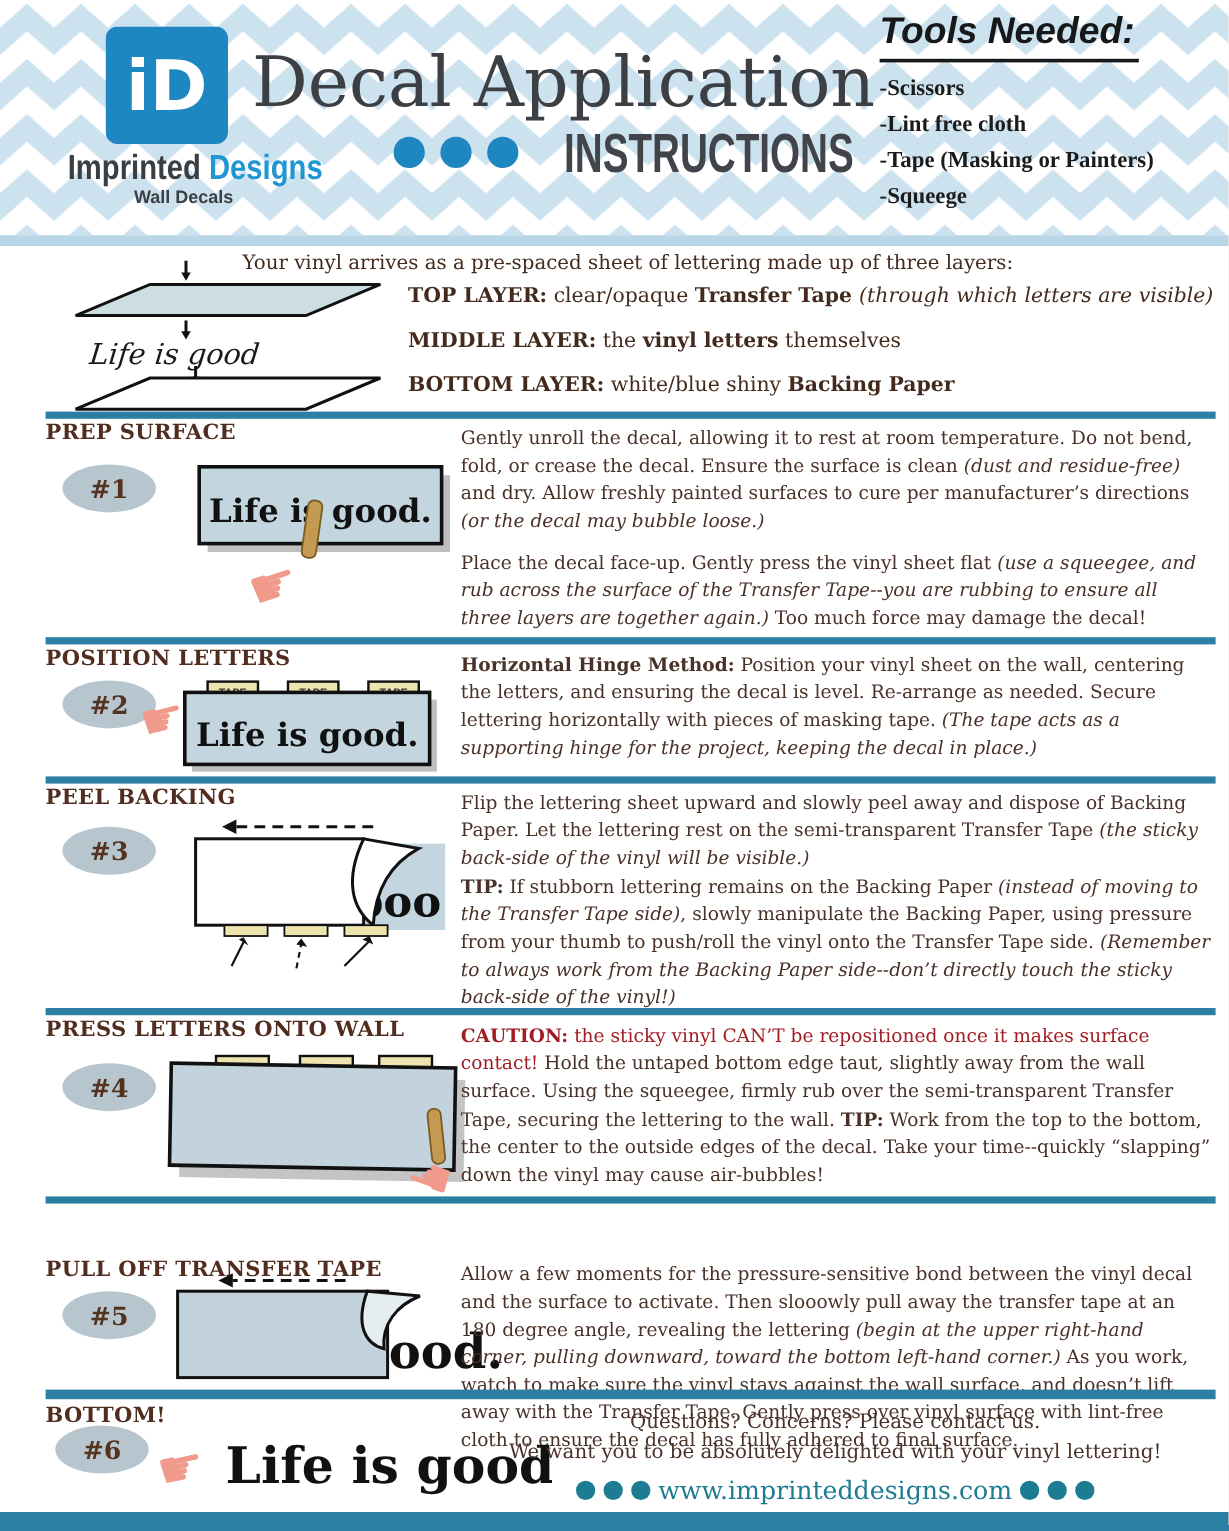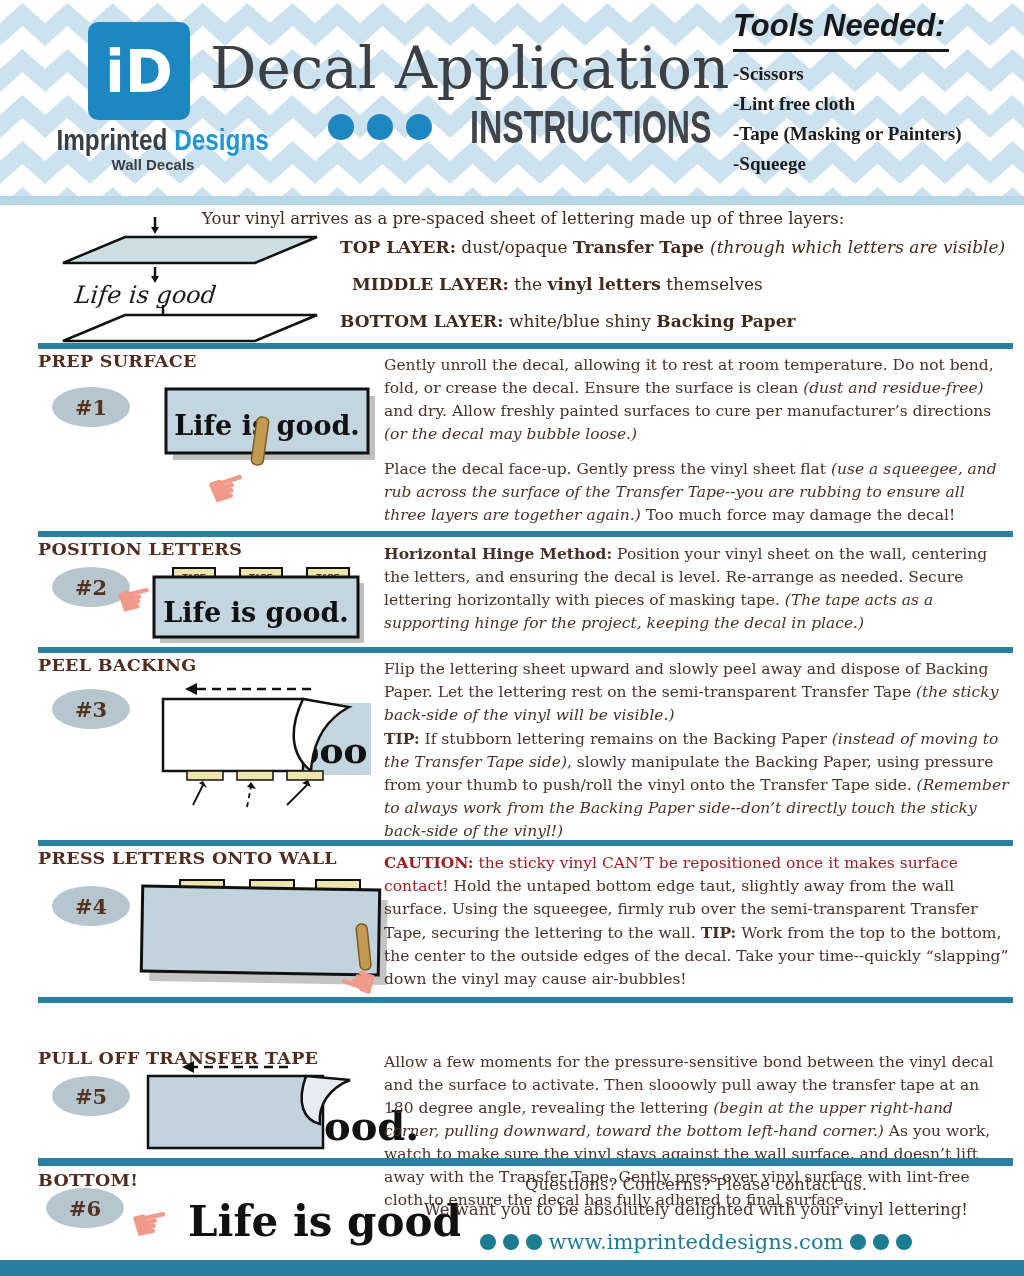--- a/index.html
+++ b/index.html
@@ -98,22 +98,22 @@
         <div>-Tape (Masking or Painters)</div>
         <div>-Squeege</div>
       </div>
     </div>
   </div>
 
   <div class="lightbar"></div>
 
   <div class="intro">
     <div class="intro-lead">Your vinyl arrives as a pre-spaced sheet of lettering made up of three layers:</div>
-    <div class="layer-line" style="top:32px;"><span class="s-b">TOP LAYER:</span><span class="s-n"> dust/opaque </span><span class="s-b">Transfer Tape </span><span class="s-i">(through which letters are visible)</span></div>
-    <div class="layer-line" style="top:69px;margin-left:12px;"><span class="s-b">MIDDLE LAYER:</span><span class="s-n"> the </span><span class="s-b">vinyl letters</span><span class="s-n"> themselves</span></div>
+    <div class="layer-line" style="top:32px;"><span class="s-b">TOP LAYER:</span><span class="s-n"> clear/opaque </span><span class="s-b">Transfer Tape </span><span class="s-i">(through which letters are visible)</span></div>
+    <div class="layer-line" style="top:69px;"><span class="s-b">MIDDLE LAYER:</span><span class="s-n"> the </span><span class="s-b">vinyl letters</span><span class="s-n"> themselves</span></div>
     <div class="layer-line" style="top:106px;"><span class="s-b">BOTTOM LAYER:</span><span class="s-n"> white/blue shiny </span><span class="s-b">Backing Paper</span></div>
 
     <svg class="intro-diagram" width="320" height="126" viewBox="0 0 320 126">
       <line x1="100" y1="0" x2="100" y2="11" stroke="#111" stroke-width="2.5"></line>
       <polygon points="96,10 104,10 100,17" fill="#111"></polygon>
       <polygon points="8,46 200,46 262,20 70,20" fill="#ccdee1" stroke="#111" stroke-width="2.5"></polygon>
       <line x1="100" y1="50" x2="100" y2="60" stroke="#111" stroke-width="2.5"></line>
       <polygon points="96,59 104,59 100,66" fill="#111"></polygon>
       <text x="28" y="86" font-size="24" font-style="italic" fill="#1a1a1a" font-family="DejaVu Serif, serif" transform="skewX(-6)">Life is good</text>
       <line x1="108" y1="88" x2="108" y2="98" stroke="#111" stroke-width="2.5"></line>

